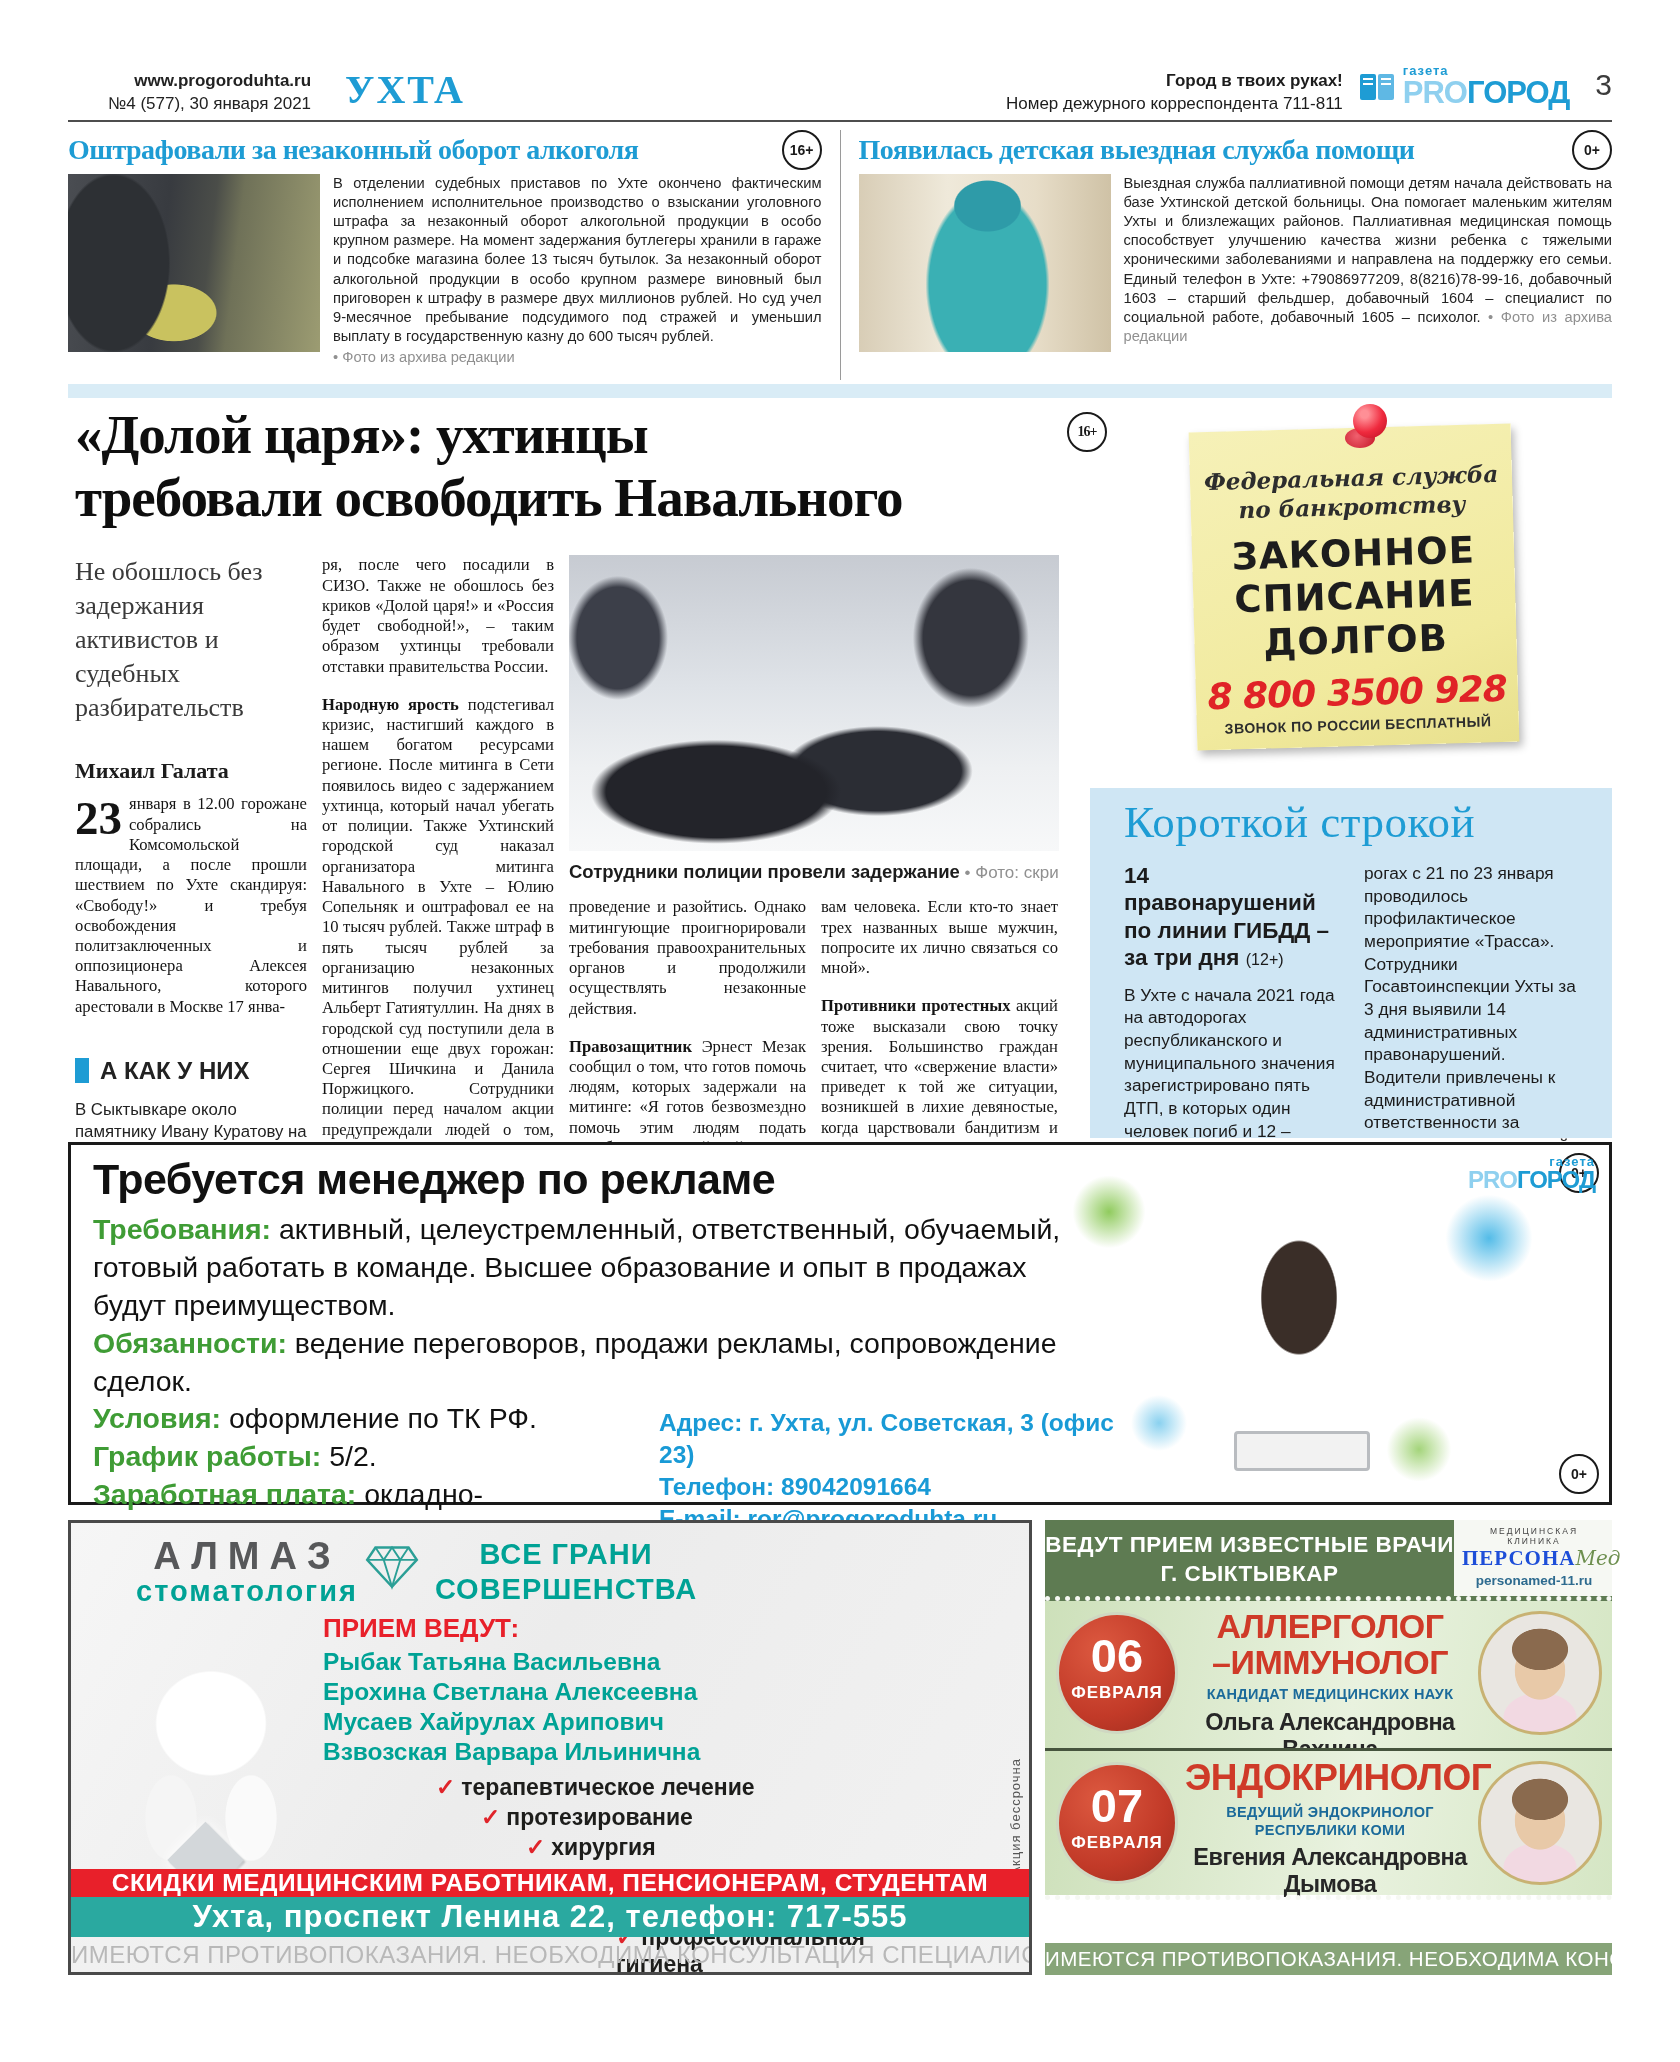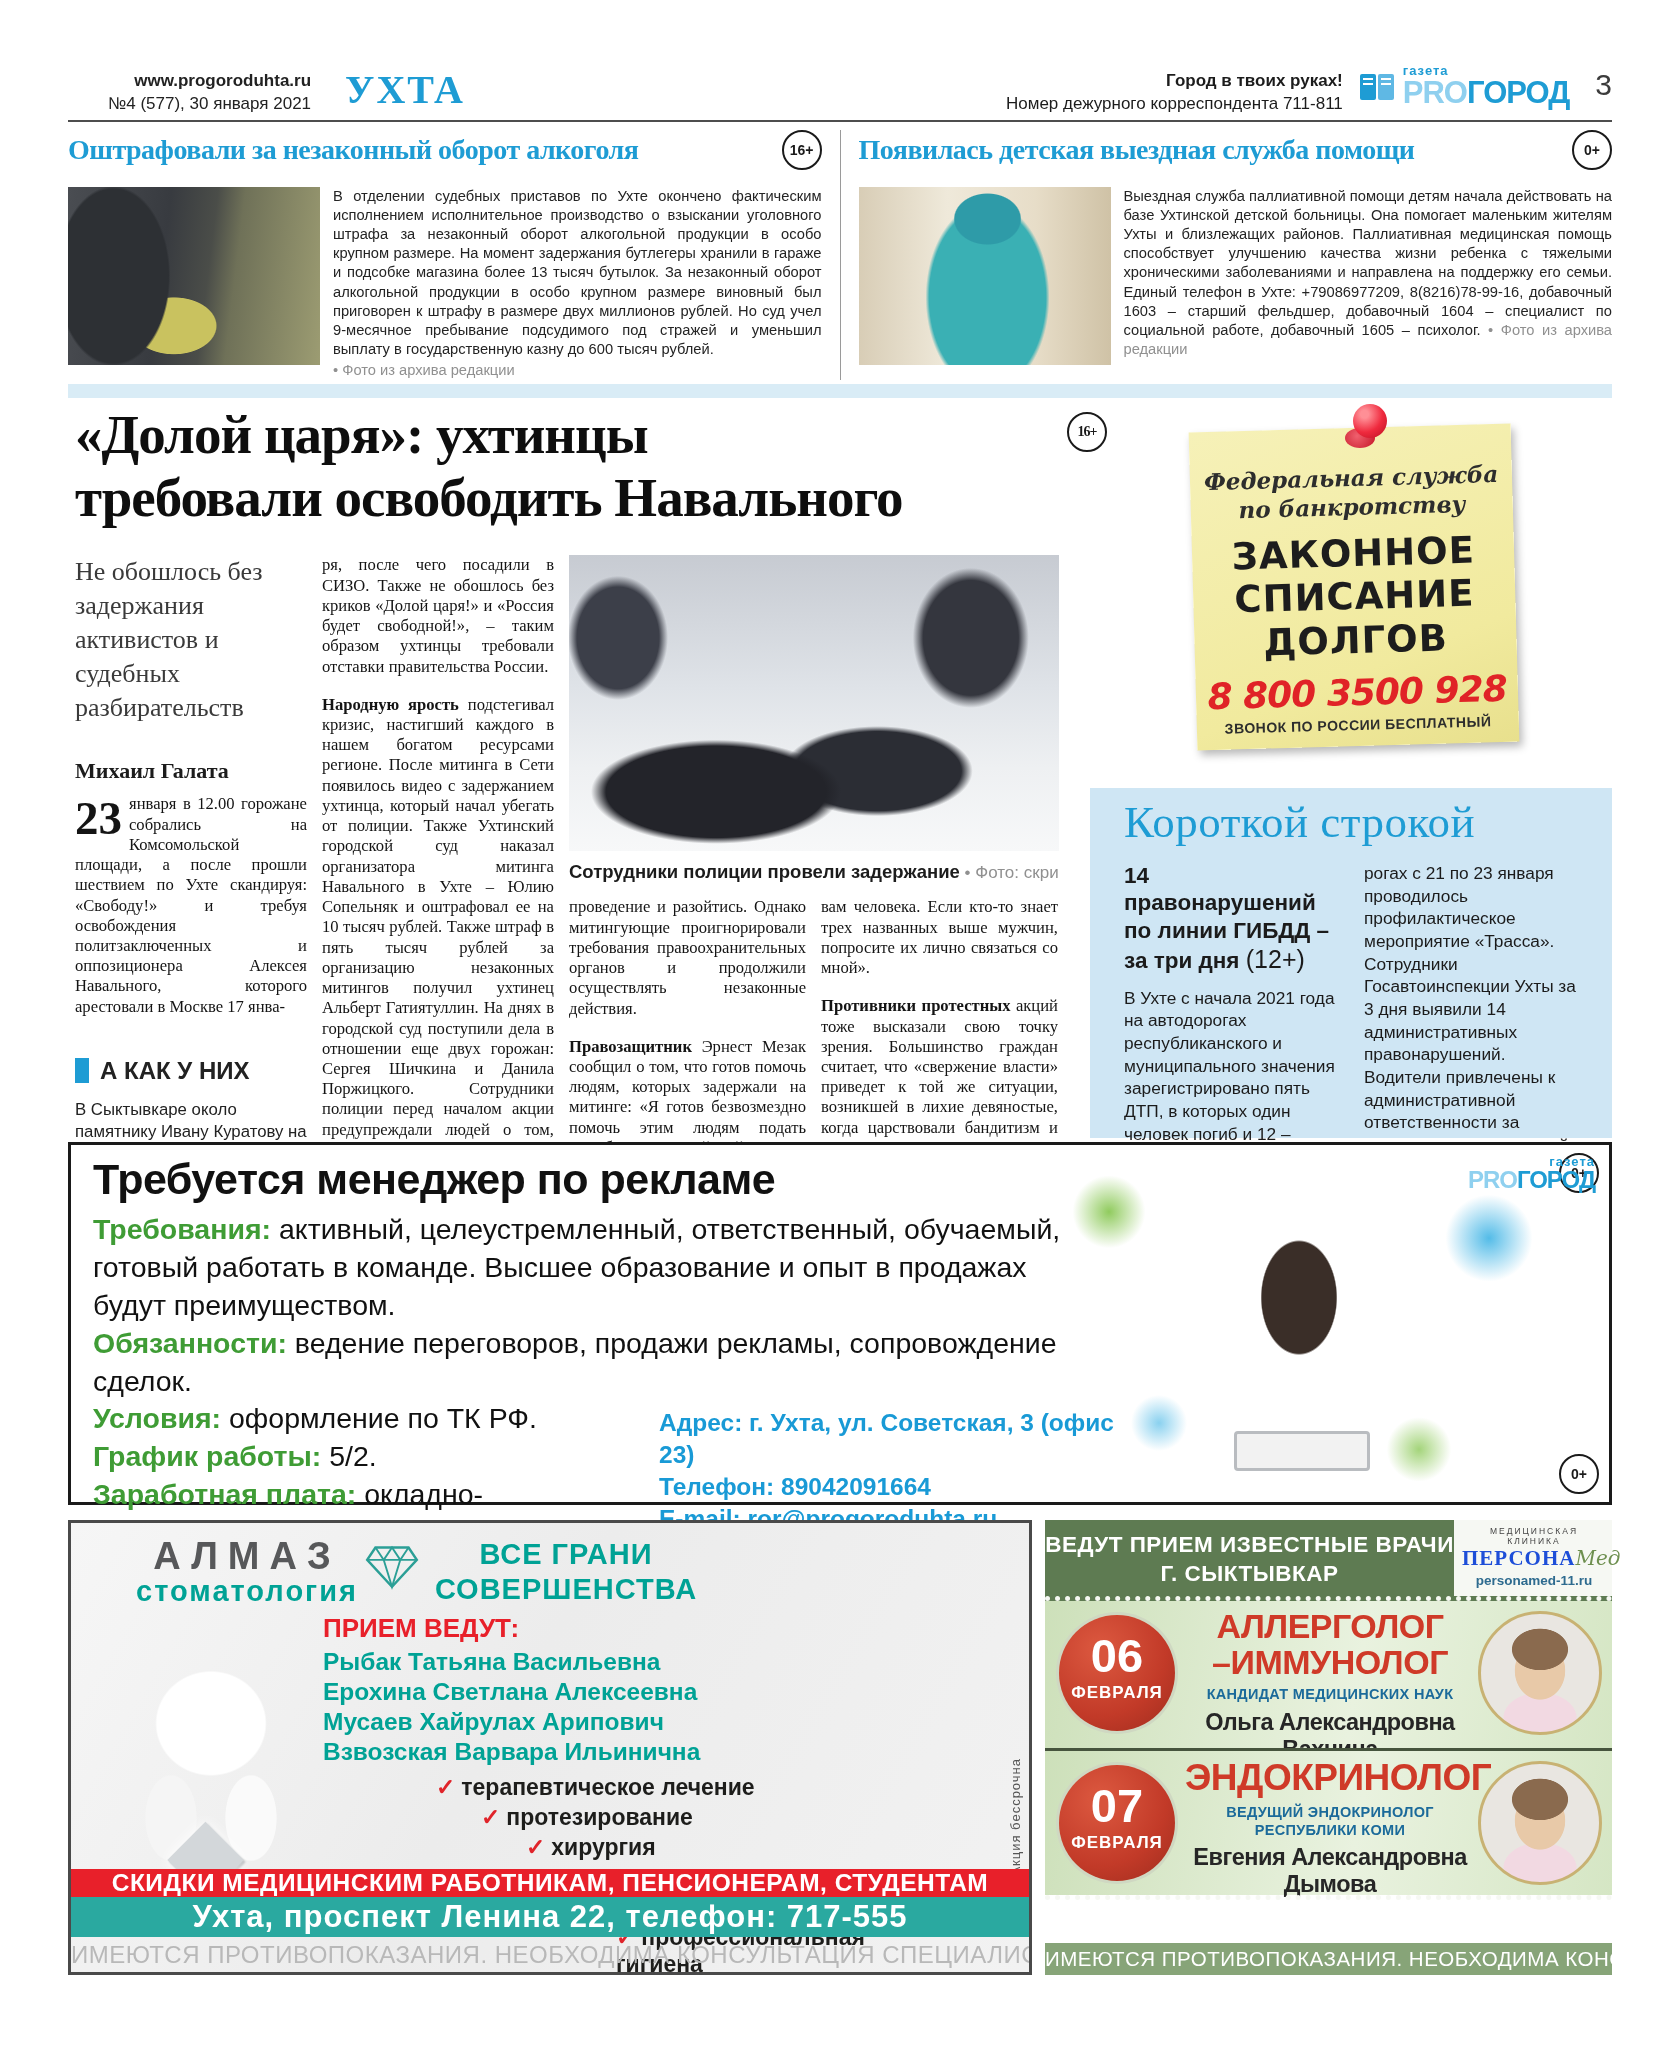--- a/index.html
+++ b/index.html
@@ -26,21 +26,21 @@
   .age { display:inline-flex; align-items:center; justify-content:center; width:40px; height:40px;
          border:2px solid #1a1a1a; border-radius:50%; font-size:14px; font-weight:bold; color:#1a1a1a;
          background:#fff; flex:none; }
 
   
   .top-articles { position:absolute; left:68px; top:130px; width:1544px; height:250px; display:flex; }
   .v-divider { width:1px; background:#9a9a9a; margin:0 18px; }
   .art { flex:1; }
   .art-head { display:flex; justify-content:space-between; align-items:center; }
   .art-title { font-family:"Liberation Serif", serif; font-weight:bold; font-size:28px; color:#1e9cd4; letter-spacing:-0.5px;}
-  .art-body { display:flex; gap:13px; margin-top:17px; }
+  .art-body { display:flex; gap:13px; margin-top:4px; }
   .art-img { width:252px; height:178px; flex:none; }
   .img-alcohol { background:
       radial-gradient(95px 150px at 18% 50%, #2d3034 58%, rgba(0,0,0,0) 60%),
       radial-gradient(60px 40px at 42% 78%, #c9c25f 70%, rgba(0,0,0,0) 72%),
       linear-gradient(97deg,#4a4d52 0%,#383b40 38%,#64665364 55%,#6f7158 65%,#9c9c72 100%),#3a3d42; }
   .img-hospital { background:
       radial-gradient(34px 26px at 51% 18%, #2e9ba8 96%, rgba(0,0,0,0)),
       radial-gradient(62px 95px at 51% 62%, #3ab0b4 94%, rgba(0,0,0,0)),
       linear-gradient(90deg,#d8cdb6 0%,#efe9da 35%,#e7ddc8 70%,#cfc2a6 100%); }
   .art-text { flex:1; font-size:14.7px; line-height:1.3; text-align:justify; color:#242424; }
@@ -93,21 +93,21 @@
   .st-big-wrap { margin-top:10px; }
   .st-phone { font-family:"DejaVu Sans", sans-serif; font-weight:bold; font-style:italic; font-size:36px; color:#e02327; margin-top:10px; letter-spacing:-1px;}
   .st-note { font-size:14px; font-weight:bold; color:#2d2d2d; margin-top:4px; letter-spacing:.5px;}
 
   
   .brief { position:absolute; left:1090px; top:788px; width:522px; height:350px; background:#cfe6f4; padding:8px 26px 0 34px; }
   .brief-title { font-family:"Liberation Serif", serif; font-size:45px; color:#1e9cd4; letter-spacing:.5px; }
   .brief-cols { display:flex; gap:18px; margin-top:14px; }
   .brief-col { width:222px; font-size:17.3px; line-height:1.31; color:#1b1b1b; }
   .brief-head { font-size:22.5px; font-weight:bold; line-height:1.22; margin-bottom:12px; }
-  .brief-age { font-weight:normal; font-size:25px; }
+  .brief-age { font-weight:normal; font-size:16px; }
 
   
   .job { position:absolute; left:68px; top:1142px; width:1544px; height:363px; border:3px solid #1a1a1a; background:#fff; }
   .job-age-top { position:absolute; right:10px; top:8px; }
   .job-age-bottom { position:absolute; right:10px; bottom:8px; }
   .job-title { position:absolute; left:22px; top:10px; font-size:43px; font-weight:bold; color:#111; letter-spacing:-0.5px;}
   .job-lines { position:absolute; left:22px; top:66px; width:990px; font-size:28.5px; line-height:1.33; color:#111; }
   .glabel { color:#3f9c35; font-weight:bold; }
   .job-tail { width:545px; }
   .job-contacts { position:absolute; left:588px; top:262px; width:460px; font-size:24.5px; font-weight:bold;

